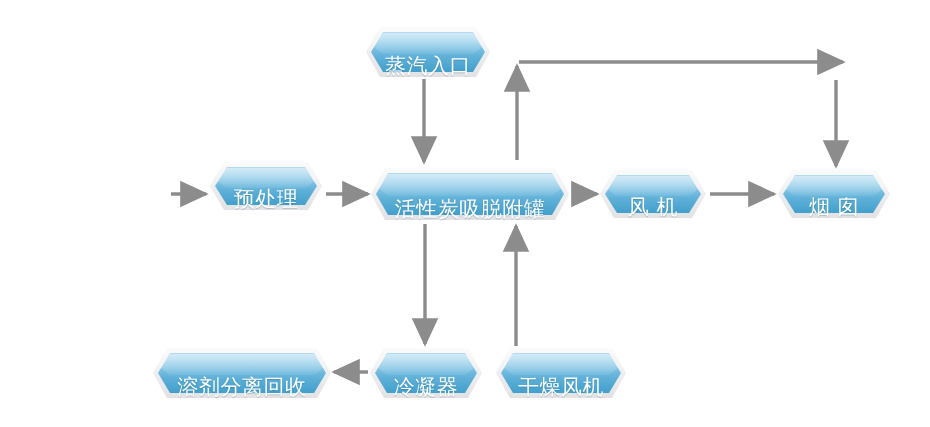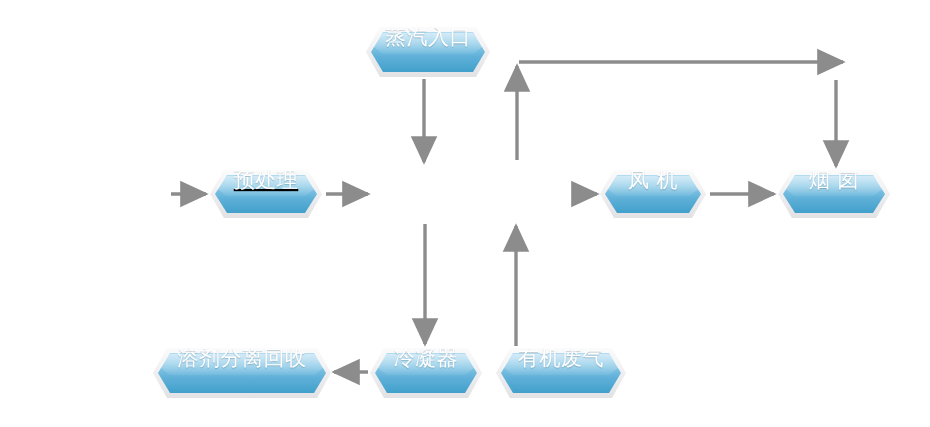--- a/index.html
+++ b/index.html
@@ -13,21 +13,21 @@
   #canvas {
     position: relative;
     width: 930px;
     height: 427px;
     background: #ffffff;
     overflow: hidden;
   }
   .node {
     position: absolute;
     display: flex;
-    align-items: flex-start;
+    align-items: flex-end;
     justify-content: center;
     box-sizing: border-box;
   }
   .node .hex-outer {
     position: absolute;
     left: 0; top: 0;
     width: 100%;
     height: 100%;
     background: linear-gradient(180deg, #fbfbfc 0%, #f0f0f2 45%, #e2e2e5 100%);
     -webkit-clip-path: polygon(14px 0%, calc(100% - 14px) 0%, 100% 50%, calc(100% - 14px) 100%, 14px 100%, 0% 50%);
@@ -91,27 +91,33 @@
       <line x1="425" y1="224" x2="425" y2="344"></line>
       <line x1="368" y1="372" x2="334" y2="372"></line>
       <line x1="516" y1="346" x2="516" y2="226"></line>
       <line x1="517" y1="160" x2="517" y2="66"></line>
       <line x1="519" y1="62" x2="843" y2="62"></line>
       <line x1="836" y1="80" x2="836" y2="166"></line>
     </g>
   </svg>
 
 
-  <div class="node" style="left:210px;top:170px;width:112px;height:48px;text-decoration:underline;">
+  <div class="node" style="left:210px;top:162px;width:112px;height:48px;">
     <div class="hex-outer"></div>
     <div class="hex-inner"></div>
     <div class="hex-gloss"></div>
     <span class="label">预处理</span>
   </div>
 
+  <div class="node" style="left:371px;top:168px;width:198px;height:52px;">
+    <div class="hex-outer"></div>
+    <div class="hex-inner"></div>
+    <div class="hex-gloss"></div>
+    <span class="label">活性炭吸脱附罐</span>
+  </div>
 
   <div class="node" style="left:778px;top:170px;width:112px;height:48px;">
     <div class="hex-outer"></div>
     <div class="hex-inner"></div>
     <div class="hex-gloss"></div>
     <span class="label">烟 囱</span>
   </div>
 
   <div class="node" style="left:600px;top:170px;width:106px;height:48px;">
     <div class="hex-outer"></div>
@@ -138,16 +144,16 @@
     <div class="hex-outer"></div>
     <div class="hex-inner"></div>
     <div class="hex-gloss"></div>
     <span class="label">冷凝器</span>
   </div>
 
   <div class="node" style="left:496px;top:348px;width:130px;height:50px;">
     <div class="hex-outer"></div>
     <div class="hex-inner"></div>
     <div class="hex-gloss"></div>
-    <span class="label">有机废气</span>
+    <span class="label">干燥风机</span>
   </div>
 
 </div>
 
 </body></html>

